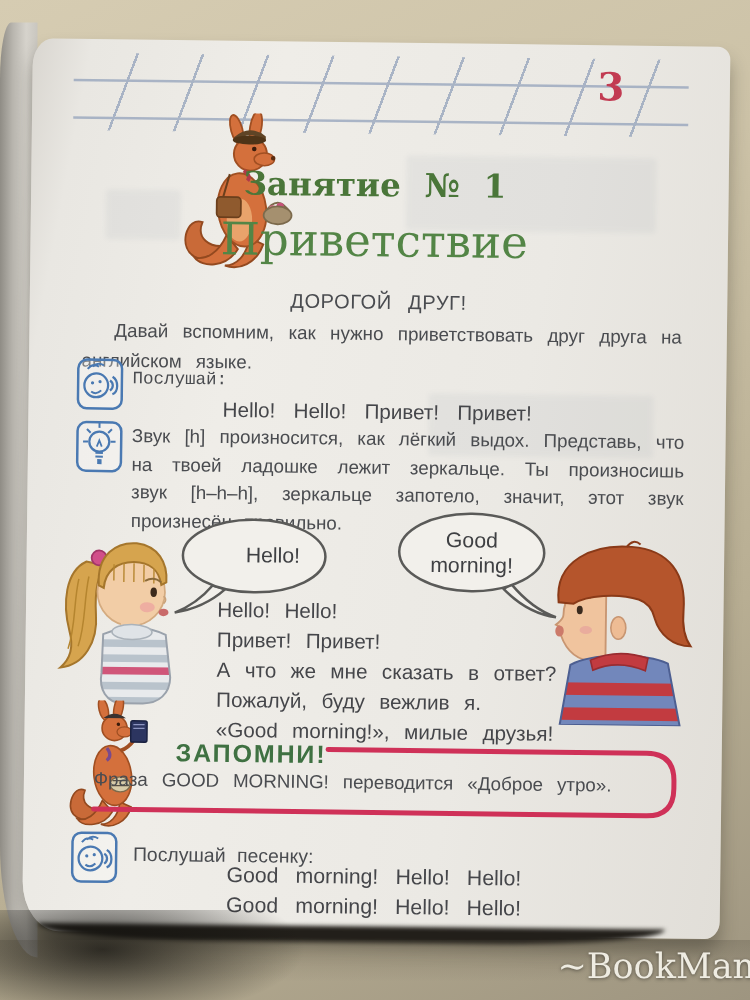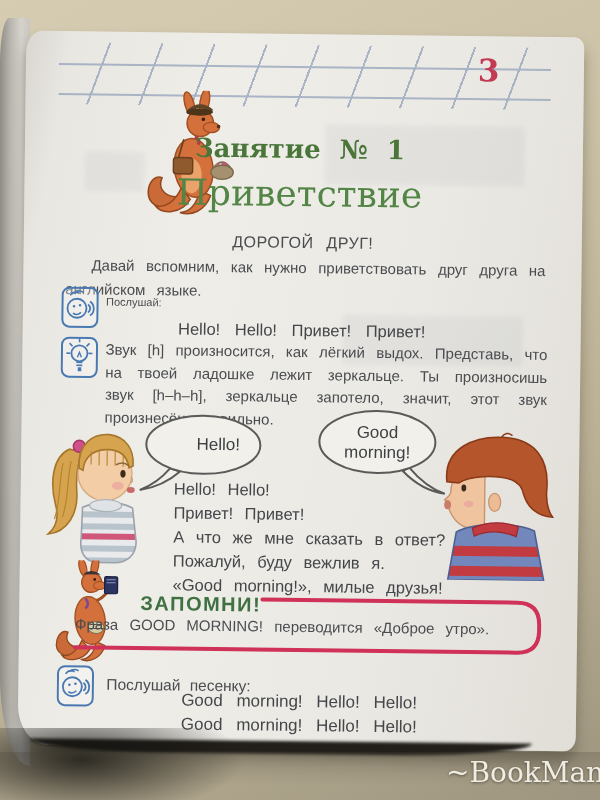--- a/index.html
+++ b/index.html
@@ -30,21 +30,21 @@
   .h-lesson{position:absolute;left:150px;top:100px;width:250px;text-align:center;
     font-family:"DejaVu Serif",serif;font-weight:bold;font-size:26px;color:#4a7639;word-spacing:10px;}
   .h-title{position:absolute;left:150px;top:139px;width:250px;text-align:center;
     font-family:"DejaVu Serif",serif;font-size:36px;color:#538546;}
   .salutation{position:absolute;left:40px;top:200px;width:478px;text-align:center;
     font-size:16px;color:#4a4c50;letter-spacing:.5px;word-spacing:8px;}
   .intro{position:absolute;left:42px;top:222px;width:480px;font-size:15px;color:#4a4c50;
     text-align:justify;text-indent:26px;word-spacing:7px;line-height:1.6;}
 
   .icon-box{position:absolute;width:38px;height:42px;}
-  .task-label{position:absolute;font-size:11px;color:#4a4c50;word-spacing:5px;}
+  .task-label{position:absolute;font-size:14px;color:#4a4c50;word-spacing:5px;font-family:Liberation Mono, monospace;}
   .listen-line{position:absolute;left:40px;top:287px;width:478px;text-align:center;
     font-size:16.5px;color:#45464a;word-spacing:10px;}
   .tip{position:absolute;left:83px;top:307px;width:442px;font-size:15px;color:#4a4c50;
     text-align:justify;word-spacing:5.5px;line-height:1.5;}
 
   .figure{position:absolute;}
   .bubble-label{position:absolute;color:#3f4043;font-size:17px;text-align:center;line-height:1.2;}
   .poem{position:absolute;left:153px;top:444px;font-size:16.5px;color:#45464a;
     line-height:1.46;word-spacing:7px;}
 

